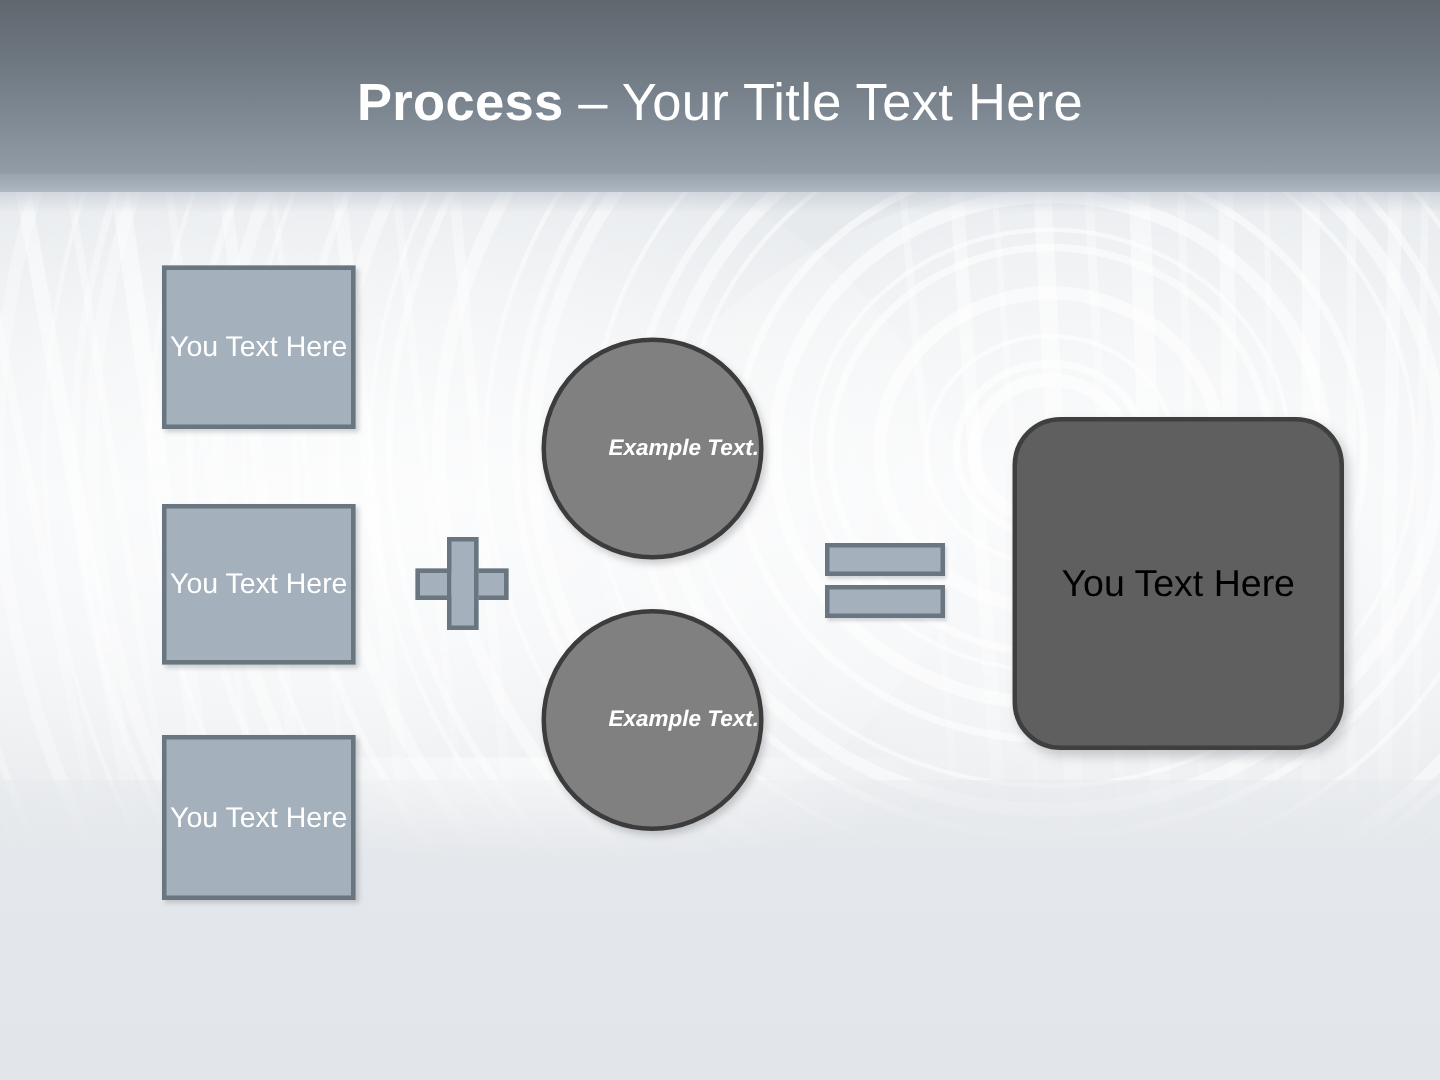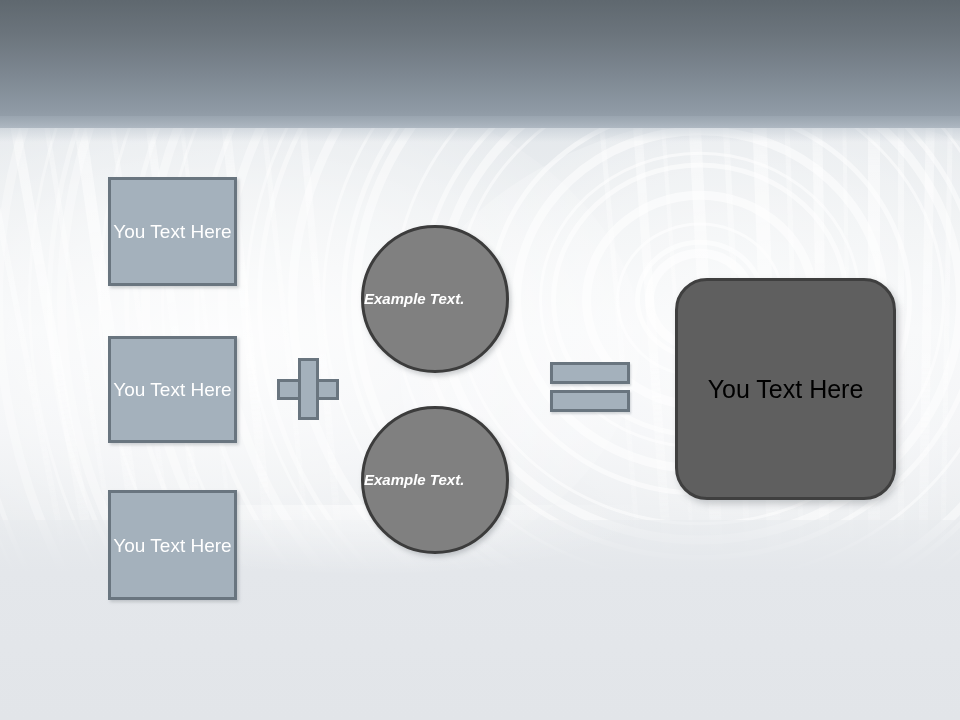--- a/index.html
+++ b/index.html
@@ -211,21 +211,21 @@
   .circ {
     position: absolute;
     width: 148px;
     height: 148px;
     border-radius: 50%;
     background: #808080;
     border: 3px solid #3c3c3c;
     box-sizing: border-box;
     display: flex;
     align-items: center;
-    justify-content: flex-start;
+    justify-content: flex-end;
     color: #ffffff;
     font-weight: bold;
     font-style: italic;
     font-size: 15px;
     line-height: 22px;
     text-align: center;
     box-shadow: 2px 3px 5px rgba(110,115,120,0.35);
   }
   .circ1 { left: 361px; top: 225px; }
   .circ2 { left: 361px; top: 406px; }
@@ -339,20 +339,23 @@
       <div class="streak" style="left: 244px; width: 9px; transform: rotate(-6deg); opacity: 0.67;"></div>
       <div class="streak" style="left: 284px; width: 5px; transform: rotate(-6deg); opacity: 0.53;"></div>
       <div class="streak" style="left: 318px; width: 7px; transform: rotate(-5deg); opacity: 0.6;"></div>
     </div>
 
   <div class="floor"></div>
   <div class="floor-sheen"></div>
 
   <div class="header"></div>
   <div class="header-fade"></div>
+  <div class="slide-title">
+    <span class="lead">Process</span><span class="rest"> – Your Title Text Here</span>
+  </div>
 
   <div class="lbox lbox1">
     <span>You Text Here</span>
   </div>
   <div class="lbox lbox2">
     <span>You Text Here</span>
   </div>
   <div class="lbox lbox3">
     <span>You Text Here</span>
   </div>

